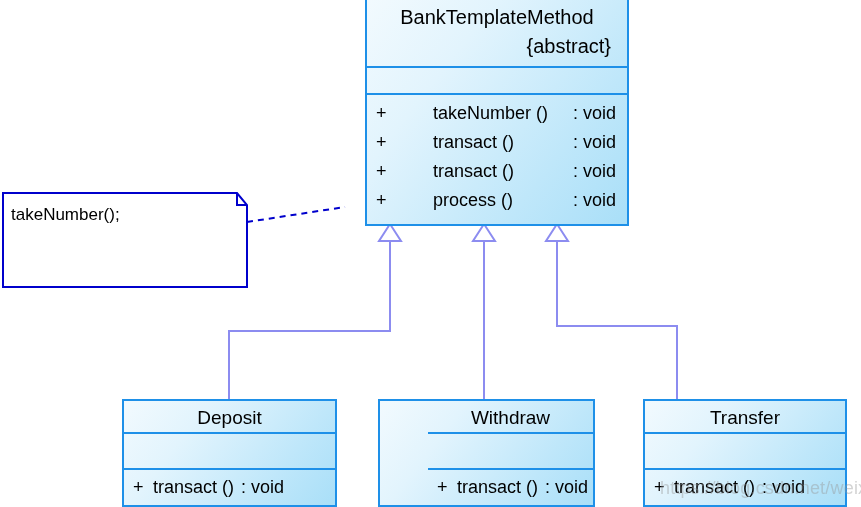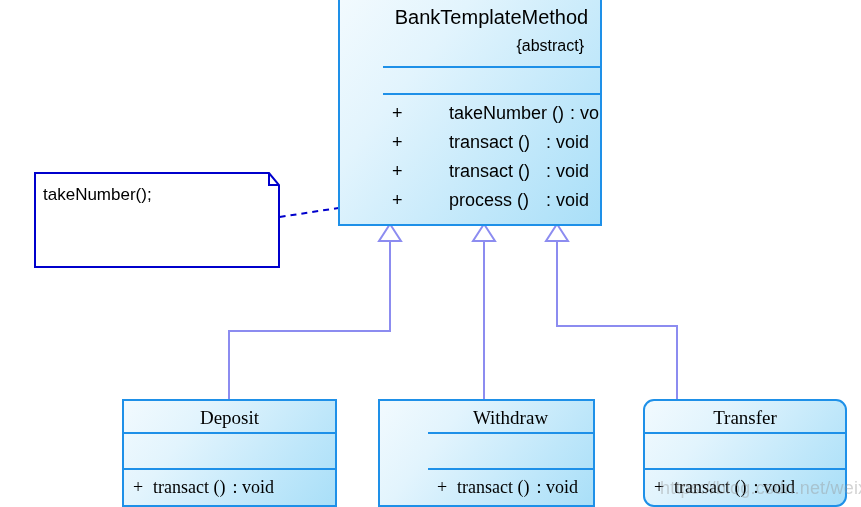--- a/index.html
+++ b/index.html
@@ -42,40 +42,39 @@
   .uml-compartment {
     box-sizing: border-box;
     position: relative;
   }
   .uml-compartment.div-bottom {
     border-bottom: 2px solid #1E90E8;
   }
 
   
   #class-bank {
-    left: 338px;
+    left: 365px;
     top: 0px;
     width: 264px;
     height: 226px;
     border-top: none;
-    padding-left: 43px;
   }
   #class-bank .c-name {
     height: 68px;
     padding: 2px 10px 0 10px;
     text-align: center;
   }
   #class-bank .c-name .title {
     font-size: 20px;
     color: #000000;
     line-height: 30px;
     white-space: nowrap;
   }
   #class-bank .c-name .stereo {
-    font-size: 16px;
+    font-size: 20px;
     color: #000000;
     line-height: 28px;
     text-align: right;
     padding-right: 6px;
     white-space: nowrap;
   }
   #class-bank .c-attrs {
     height: 27px;
   }
   #class-bank .c-ops {
@@ -100,21 +99,20 @@
     margin-left: 40px;
   }
   .op-row .ret {
     flex: 0 0 auto;
     padding-left: 6px;
   }
 
   
   .uml-sub {
     height: 108px;
-    font-family: Liberation Serif, serif;
   }
   .uml-sub .c-name {
     height: 33px;
     line-height: 33px;
     text-align: center;
     font-size: 19px;
     color: #000000;
     white-space: nowrap;
   }
   .uml-sub .c-attrs {
@@ -128,30 +126,29 @@
     color: #000000;
     padding-left: 9px;
     white-space: nowrap;
   }
   .uml-sub .c-ops .vis {
     flex: 0 0 20px;
   }
 
   #class-deposit  { left: 122px; top: 399px; width: 215px; }
   #class-withdraw { left: 378px; top: 399px; width: 217px; padding-left: 48px; }
-  #class-transfer { left: 643px; top: 399px; width: 204px; border-radius: 11px; }
+  #class-transfer { left: 643px; top: 399px; width: 204px; }
 
   
   #note-box {
     position: absolute;
     left: 2px;
-    top: 172px;
+    top: 192px;
     width: 246px;
     height: 96px;
-    margin-left: 32px;
   }
   #note-svg {
     position: absolute;
     left: 0; top: 0;
     width: 246px;
     height: 96px;
   }
   #note-text {
     position: absolute;
     left: 9px;

